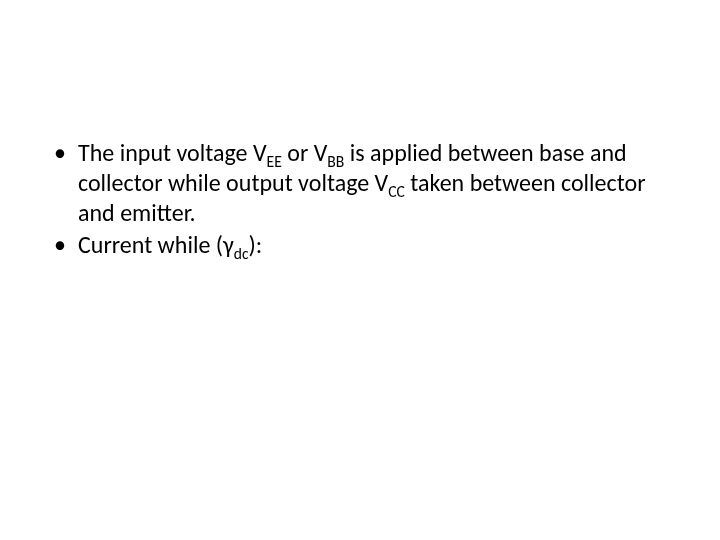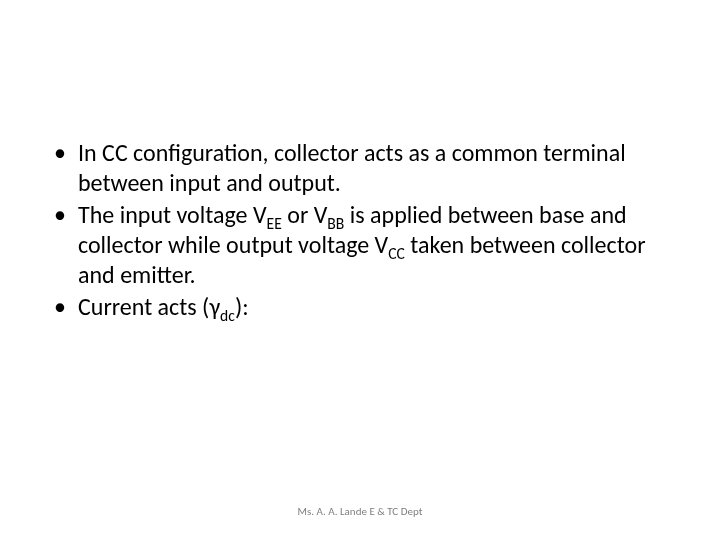--- a/index.html
+++ b/index.html
@@ -12,19 +12,17 @@
   .sub { vertical-align: sub; font-size: 0.65em; line-height: 0; }
   .formula { padding-left: 155px; font-size: 24px; line-height: 1.25; }
   .footer { position: absolute; bottom: 22px; left: 0; right: 0; text-align: center; font-size: 11px; color: #7f7f7f; }
 </style>
 </head>
 <body>
 
 <div class="slide">
   <div class="content">
     <ul>
-      <li><span>In CC configuration, collector acts as a common terminal between input and output.</span></li>
       <li><span>The input voltage V</span><span class="sub">EE</span><span> or V</span><span class="sub">BB</span><span> is applied between base and collector while output voltage V</span><span class="sub">CC</span><span> taken between collector and emitter.</span></li>
-      <li><span>Current acts (γ</span><span class="sub">dc</span><span>):</span></li>
+      <li><span>Current while (γ</span><span class="sub">dc</span><span>):</span></li>
     </ul>
   </div>
-  <div class="footer">Ms. A. A. Lande E &amp; TC Dept</div>
 </div>
 
 </body></html>

